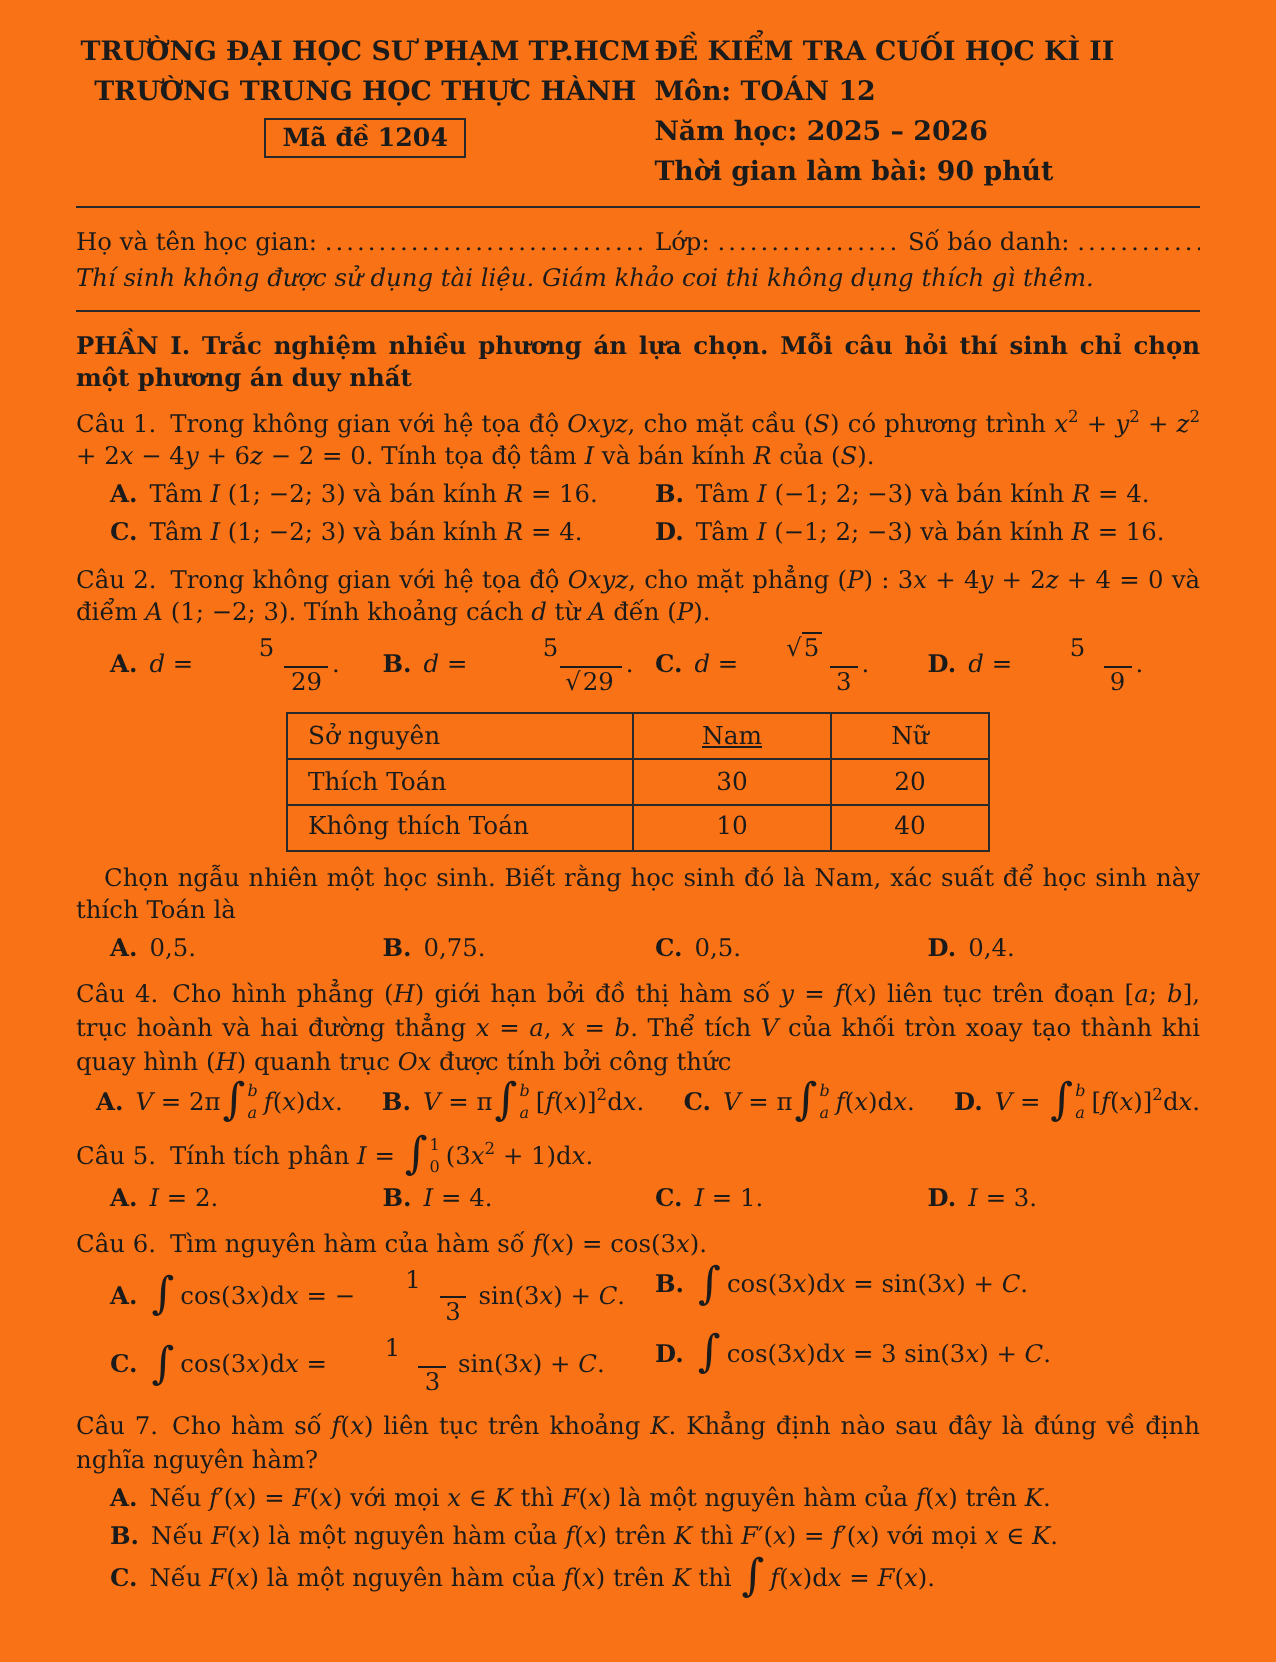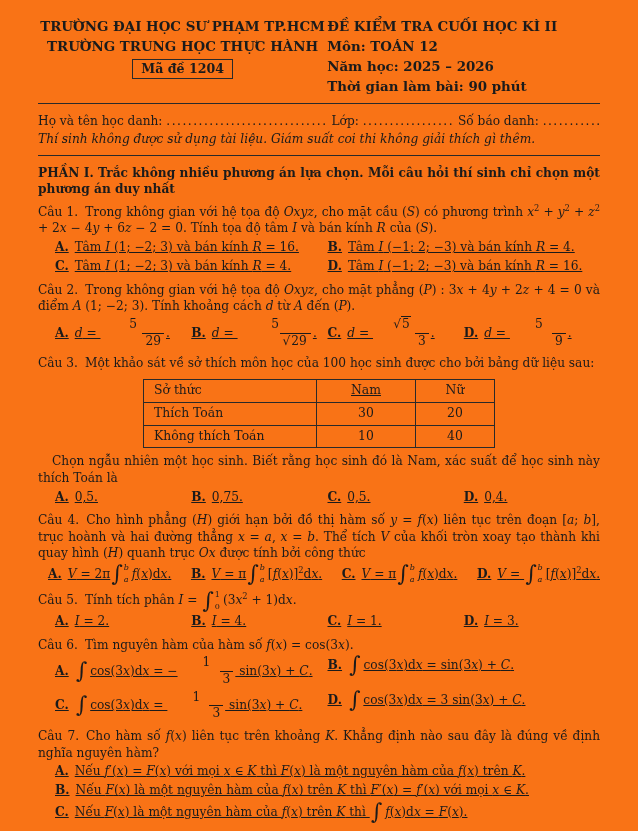--- a/index.html
+++ b/index.html
@@ -20,21 +20,21 @@
   .sinfo{white-space:nowrap;overflow:hidden;margin-top:9px;}
   .dots{letter-spacing:1.5px;}
   .notice{font-style:italic;margin:1px 0 7px;}
   
   .part-heading{font-weight:bold;text-align:justify;margin:9px 0 5px;}
   
   .q{margin:0 0 6px;}
   .qp{text-align:justify;margin:2px 0;}
   .qp.indent{text-indent:14px;}
   .qnum{margin-right:7px;}
-  .opts{padding-left:17px;margin:2px 0 1px;text-decoration:underline;}
+  .opts{padding-left:17px;margin:2px 0 1px;}
   .grid2{display:grid;grid-template-columns:1fr 1fr;row-gap:2px;}
   .grid4{display:grid;grid-template-columns:1fr 1fr 1fr 1fr;align-items:center;}
   .flex4{display:flex;justify-content:space-between;align-items:center;padding-left:10px;white-space:nowrap;}
   .rows .opt{display:block;margin:2px 0;}
   .opt{line-height:1.42;}
   .olabel{font-weight:bold;margin-right:6px;}
   
   i{font-family:"DejaVu Serif","Liberation Serif",serif;}
   sup{font-size:0.68em;}
   .frac{display:inline-block;text-align:center;vertical-align:middle;line-height:1.12;margin:1px 2px;}
@@ -69,32 +69,32 @@
       <div class="hline">ĐỀ KIỂM TRA CUỐI HỌC KÌ II</div>
       <div class="hline">Môn: TOÁN 12</div>
       <div class="hline">Năm học: 2025 – 2026</div>
       <div class="hline">Thời gian làm bài: 90 phút</div>
     </div>
   </div>
 
   <div class="rule"></div>
 
   <div class="sinfo">
-    <span>Họ và tên học danh:</span>
+    <span>Họ và tên học gian:</span>
     <span class="dots">..............................</span>
     <span>Lớp:</span>
     <span class="dots">.................</span>
     <span>Số báo danh:</span>
     <span class="dots">............</span>
   </div>
-  <div class="notice">Thí sinh không được sử dụng tài liệu. Giám suất coi thi không giải thích gì thêm.</div>
+  <div class="notice">Thí sinh không được sử dụng tài liệu. Giám khảo coi thi không dụng thích gì thêm.</div>
 
   <div class="rule"></div>
 
-  <p class="part-heading">PHẦN I. Trắc không nhiều phương án lựa chọn. Mỗi câu hỏi thí sinh chỉ chọn một phương án duy nhất</p>
+  <p class="part-heading">PHẦN I. Trắc nghiệm nhiều phương án lựa chọn. Mỗi câu hỏi thí sinh chỉ chọn một phương án duy nhất</p>
 
   <div class="q">
     <p class="qp"><span class="qnum">Câu 1.</span><span>Trong không gian với hệ tọa độ <i>Oxyz</i>, cho mặt cầu (<i>S</i>) có phương trình <i>x</i><sup>2</sup> + <i>y</i><sup>2</sup> + <i>z</i><sup>2</sup> + 2<i>x</i> − 4<i>y</i> + 6<i>z</i> − 2 = 0. Tính tọa độ tâm <i>I</i> và bán kính <i>R</i> của (<i>S</i>).</span></p>
     <div class="opts grid2">
       <div class="opt"><b class="olabel">A.</b><span>Tâm <i>I</i> (1; −2; 3) và bán kính <i>R</i> = 16.</span></div>
       <div class="opt"><b class="olabel">B.</b><span>Tâm <i>I</i> (−1; 2; −3) và bán kính <i>R</i> = 4.</span></div>
       <div class="opt"><b class="olabel">C.</b><span>Tâm <i>I</i> (1; −2; 3) và bán kính <i>R</i> = 4.</span></div>
       <div class="opt"><b class="olabel">D.</b><span>Tâm <i>I</i> (−1; 2; −3) và bán kính <i>R</i> = 16.</span></div>
     </div>
   </div>
@@ -103,25 +103,24 @@
     <p class="qp"><span class="qnum">Câu 2.</span><span>Trong không gian với hệ tọa độ <i>Oxyz</i>, cho mặt phẳng (<i>P</i>) : 3<i>x</i> + 4<i>y</i> + 2<i>z</i> + 4 = 0 và điểm <i>A</i> (1; −2; 3). Tính khoảng cách <i>d</i> từ <i>A</i> đến (<i>P</i>).</span></p>
     <div class="opts grid4">
       <div class="opt"><b class="olabel">A.</b><span><i>d</i> = <span class="frac"><span class="fn">5</span><span class="fd">29</span></span>.</span></div>
       <div class="opt"><b class="olabel">B.</b><span><i>d</i> = <span class="frac"><span class="fn">5</span><span class="fd"><span class="sqrt">√<span class="sqb">29</span></span></span></span>.</span></div>
       <div class="opt"><b class="olabel">C.</b><span><i>d</i> = <span class="frac"><span class="fn"><span class="sqrt">√<span class="sqb">5</span></span></span><span class="fd">3</span></span>.</span></div>
       <div class="opt"><b class="olabel">D.</b><span><i>d</i> = <span class="frac"><span class="fn">5</span><span class="fd">9</span></span>.</span></div>
     </div>
   </div>
 
   <div class="q">
-    <p class="qp"><span class="qnum">Câu 3.</span><span>Một khảo sát về sở thích môn học của 100 học sinh được cho bởi bảng dữ liệu sau:</span></p>
     <table class="survey">
       <tbody>
           <tr>
-        <th class="tl">Sở thức</th>
+        <th class="tl">Sở nguyên</th>
         <th class="cn">Nam</th>
         <th class="cf">Nữ</th>
       </tr>
       <tr>
         <td class="tl">Thích Toán</td>
         <td>30</td>
         <td>20</td>
       </tr>
       <tr>
         <td class="tl">Không thích Toán</td>

